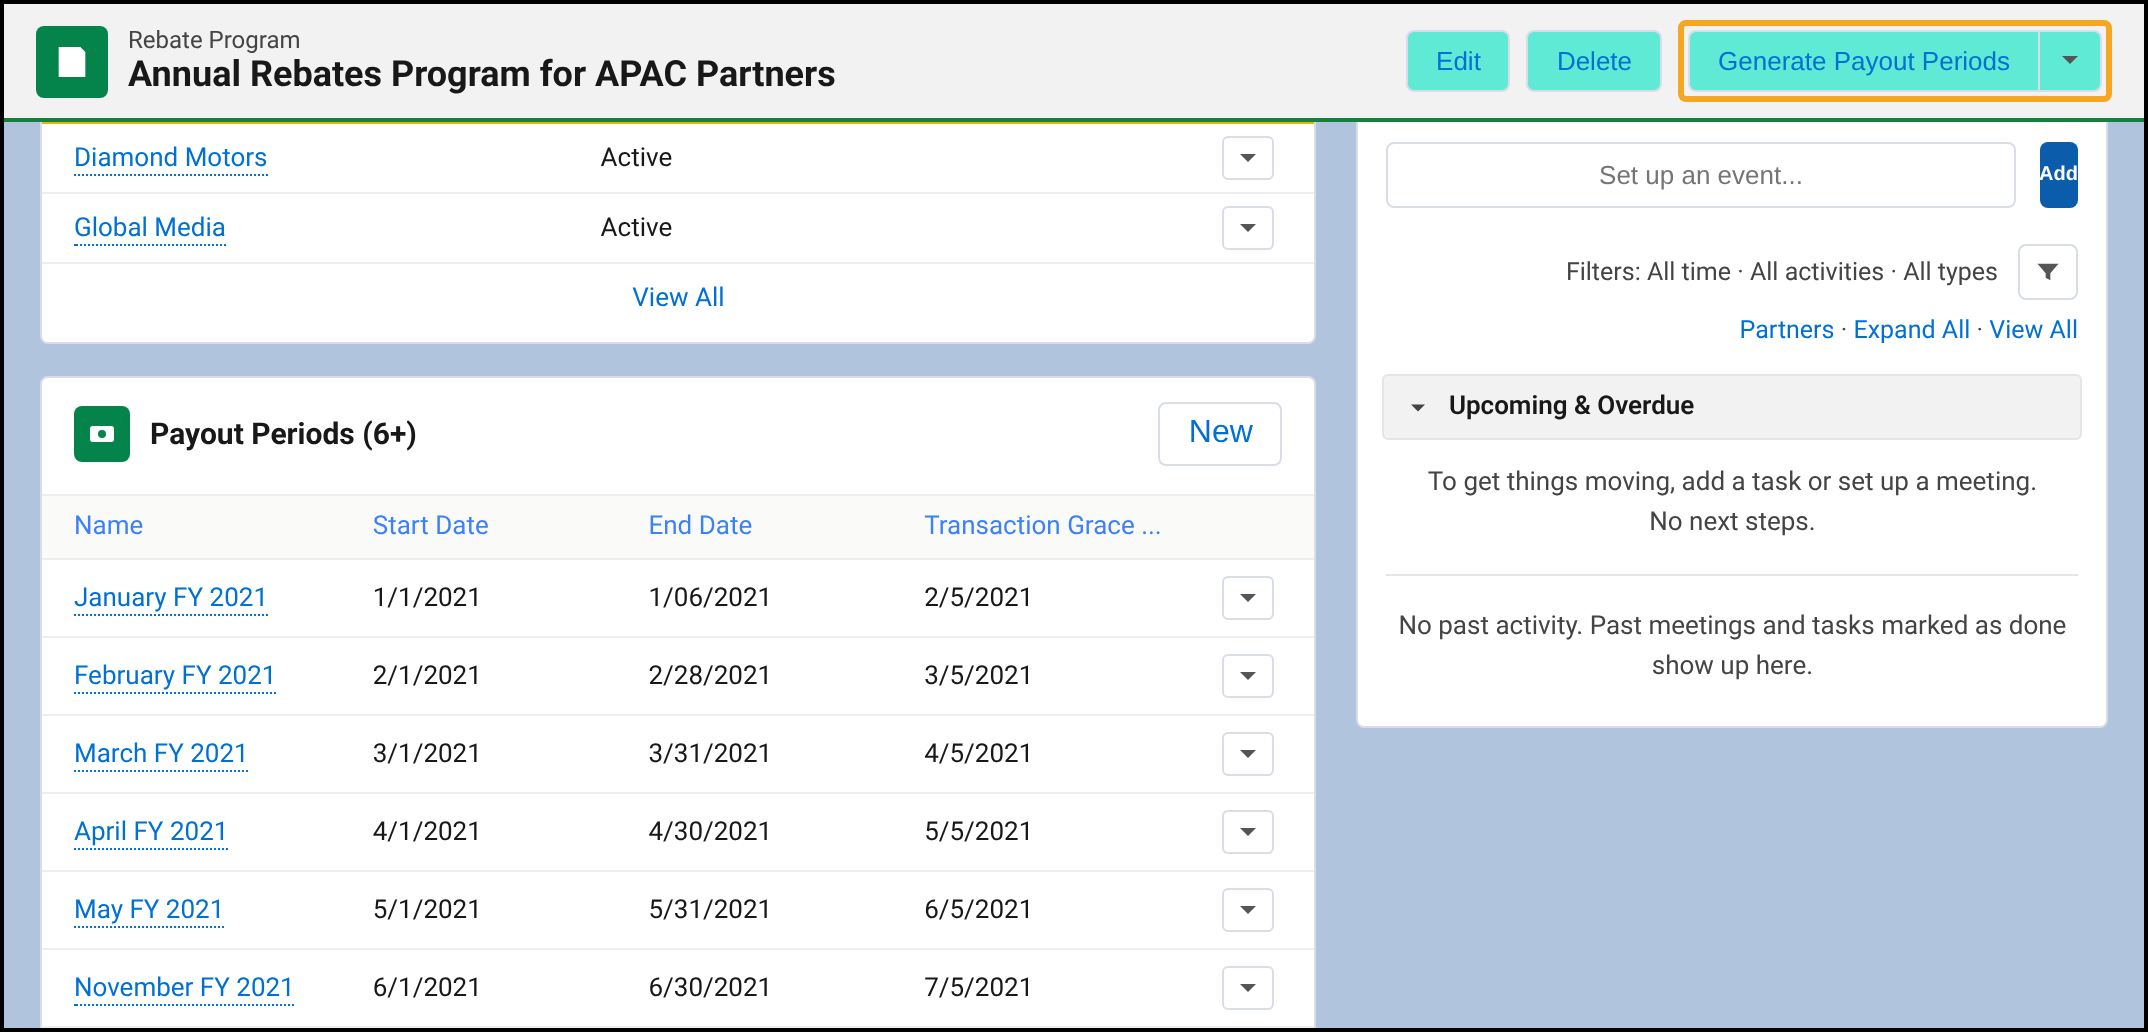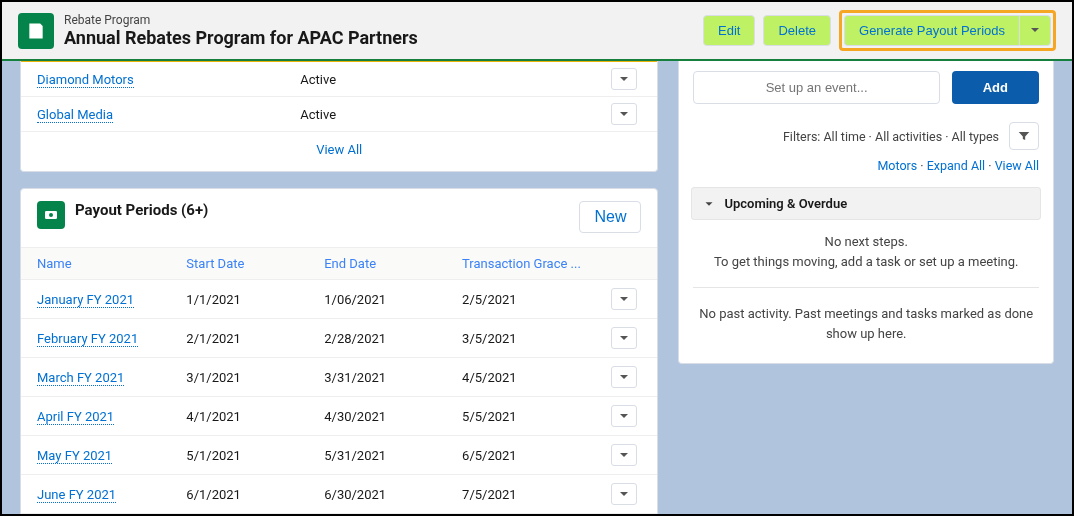--- a/index.html
+++ b/index.html
@@ -28,21 +28,21 @@
     display: flex; align-items: center; justify-content: center;
     color: #fff;
     margin-right: 10px;
   }
   .header-icon svg { width: 20px; height: 20px; fill: #fff; }
   .header-titles { flex: 1; }
   .header-small { font-size: 12px; color: #444; }
   .header-big { font-size: 18px; font-weight: 700; color: #181818; }
   .header-actions { display: flex; gap: 8px; align-items: center; }
   .btn {
-    background: #bef264;
+    background: #5eead4;
     border: 1px solid #d8dde6;
     border-radius: 4px;
     padding: 7px 14px;
     font-size: 13px;
     color: #0070d2;
     cursor: pointer;
   }
   .btn-group { display: flex; }
   .btn-group .btn:first-child { border-top-right-radius: 0; border-bottom-right-radius: 0; border-right: none; }
   .btn-group .btn.caret { border-top-left-radius: 0; border-bottom-left-radius: 0; padding: 7px 10px; }
@@ -77,20 +77,21 @@
     background: #fff;
     border: 1px solid #d8dde6;
     border-radius: 3px;
     display: flex; align-items: center; justify-content: center;
     cursor: pointer;
   }
   .viewall { text-align: center; padding: 10px 0 4px 0; }
   .viewall a { color: #0070d2; text-decoration: none; font-size: 13px; }
   .periods-header {
     display: flex;
+    align-items: center;
     padding: 12px 16px 14px 16px;
   }
   .periods-icon {
     width: 28px; height: 28px;
     background: #04844b;
     border-radius: 4px;
     display: flex; align-items: center; justify-content: center;
     margin-right: 10px;
   }
   .periods-icon svg { width: 16px; height: 16px; fill: #fff; }
@@ -137,22 +138,22 @@
     padding: 8px 10px;
     font-size: 13px;
     text-align: center;
     color: #888;
   }
   .add-btn {
     background: #0b5cab;
     color: #fff;
     border: none;
     border-radius: 4px;
-    padding: 8px 31px;
-    font-size: 13px;
+    padding: 8px 0;
+    font-size: 10px;
     font-weight: 600;
     cursor: pointer;
   }
   .filter-row {
     display: flex; align-items: center; justify-content: flex-end;
     font-size: 12.5px; color: #444; gap: 10px; margin-bottom: 8px;
   }
   .filter-icon {
     width: 30px; height: 28px; border: 1px solid #d8dde6; border-radius: 4px;
     display: flex; align-items: center; justify-content: center; cursor: pointer;
@@ -312,21 +313,21 @@
         <div class="pcol4">6/5/2021</div>
         <div class="pact">
             <div class="dropdown-btn">
               <svg class="caret-svg" viewBox="0 0 10 10">
                 <path d="M1 3l4 4 4-4z"></path>
               </svg>
             </div>
           </div>
       </div>
       <div class="table-row">
-        <div class="pcol1"><a class="link" href="#">June FY 2021</a></div>
+        <div class="pcol1"><a class="link" href="#">November FY 2021</a></div>
         <div class="pcol2">6/1/2021</div>
         <div class="pcol3">6/30/2021</div>
         <div class="pcol4">7/5/2021</div>
         <div class="pact">
             <div class="dropdown-btn">
               <svg class="caret-svg" viewBox="0 0 10 10">
                 <path d="M1 3l4 4 4-4z"></path>
               </svg>
             </div>
           </div>
@@ -346,33 +347,33 @@
         <span>
           <span>Filters: All time</span> · <span>All activities</span> · <span>All types</span>
         </span>
         <div class="filter-icon">
           <svg class="funnel-svg" viewBox="0 0 24 24">
               <path d="M3 5h18l-7 8v6l-4-2v-4z"></path>
             </svg>
         </div>
       </div>
       <div class="link-row">
-        <a href="#">Motors</a>
+        <a href="#">Partners</a>
         <span class="sep"> · </span>
         <a href="#">Expand All</a>
         <span class="sep"> · </span>
         <a href="#">View All</a>
       </div>
       <div class="upcoming">
         <svg class="chevron-svg" viewBox="0 0 24 24">
             <path d="M6 9l6 6 6-6z"></path>
           </svg>
         <span>Upcoming &amp; Overdue</span>
       </div>
       <div class="nosteps">
+        <div>To get things moving, add a task or set up a meeting.</div>
         <div>No next steps.</div>
-        <div>To get things moving, add a task or set up a meeting.</div>
       </div>
       <div class="divider"></div>
       <div class="nosteps">No past activity. Past meetings and tasks marked as done show up here.</div>
     </div>
   </div>
 </div>
 
 </body></html>

